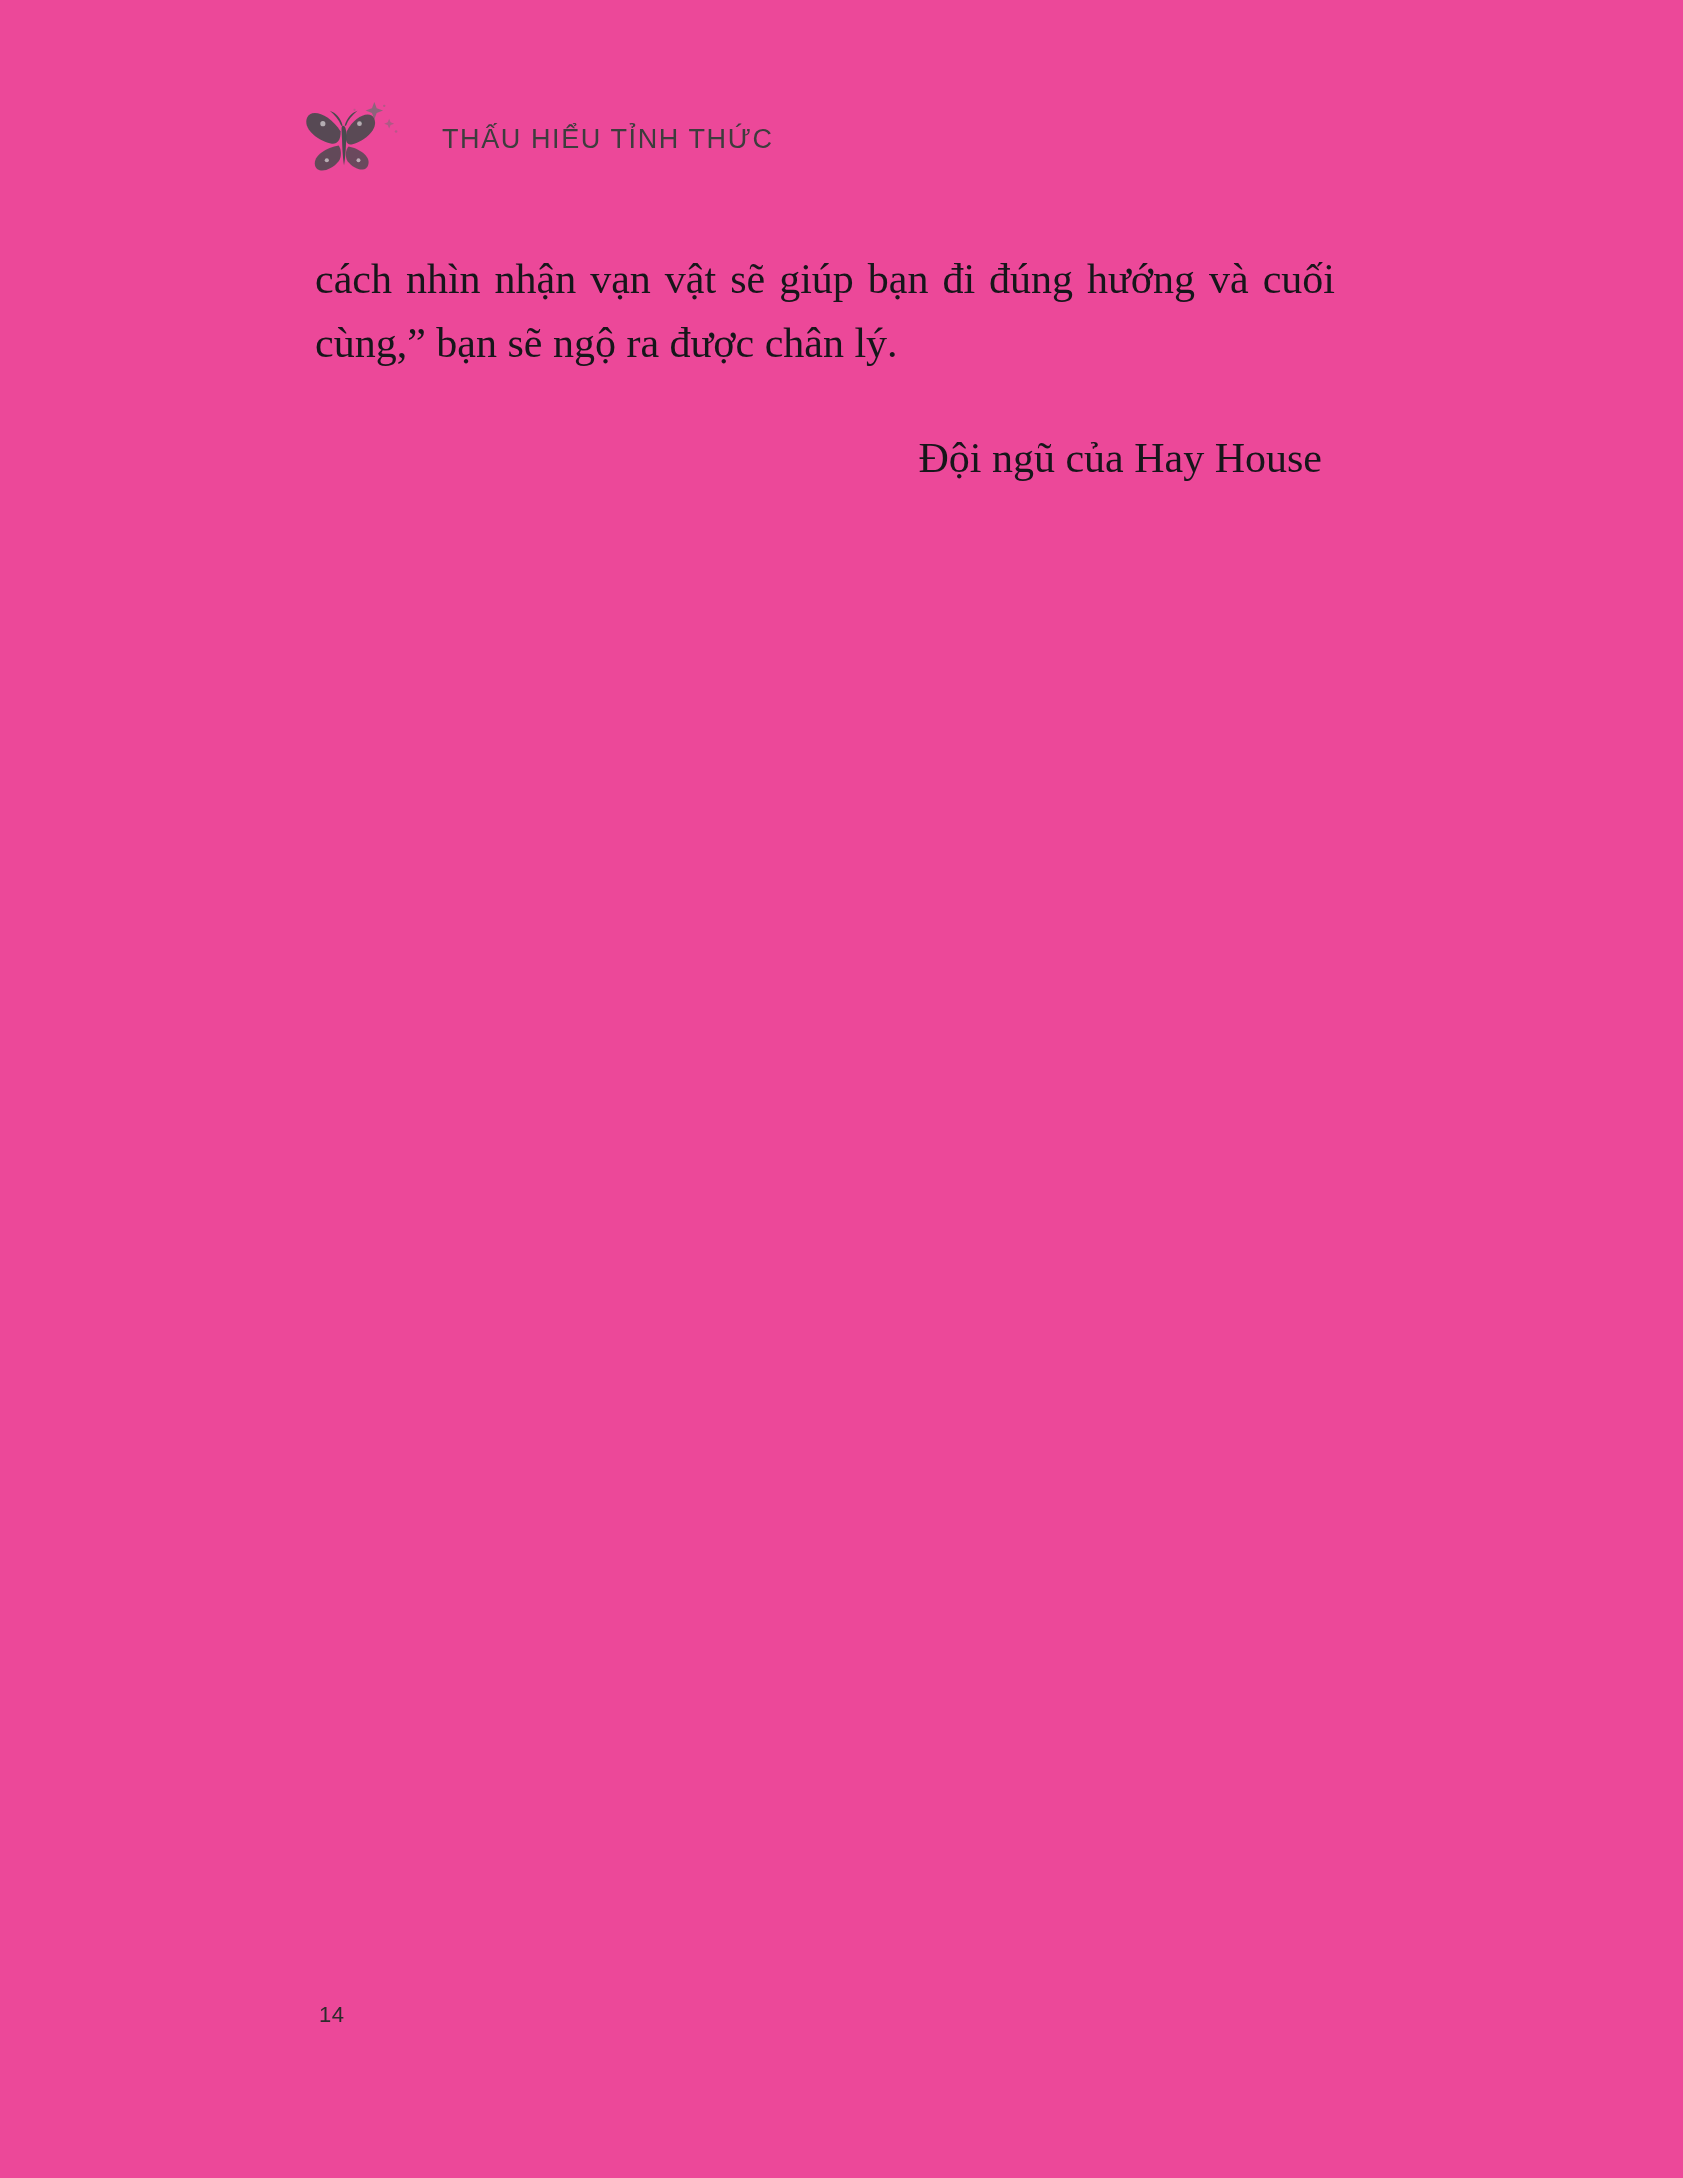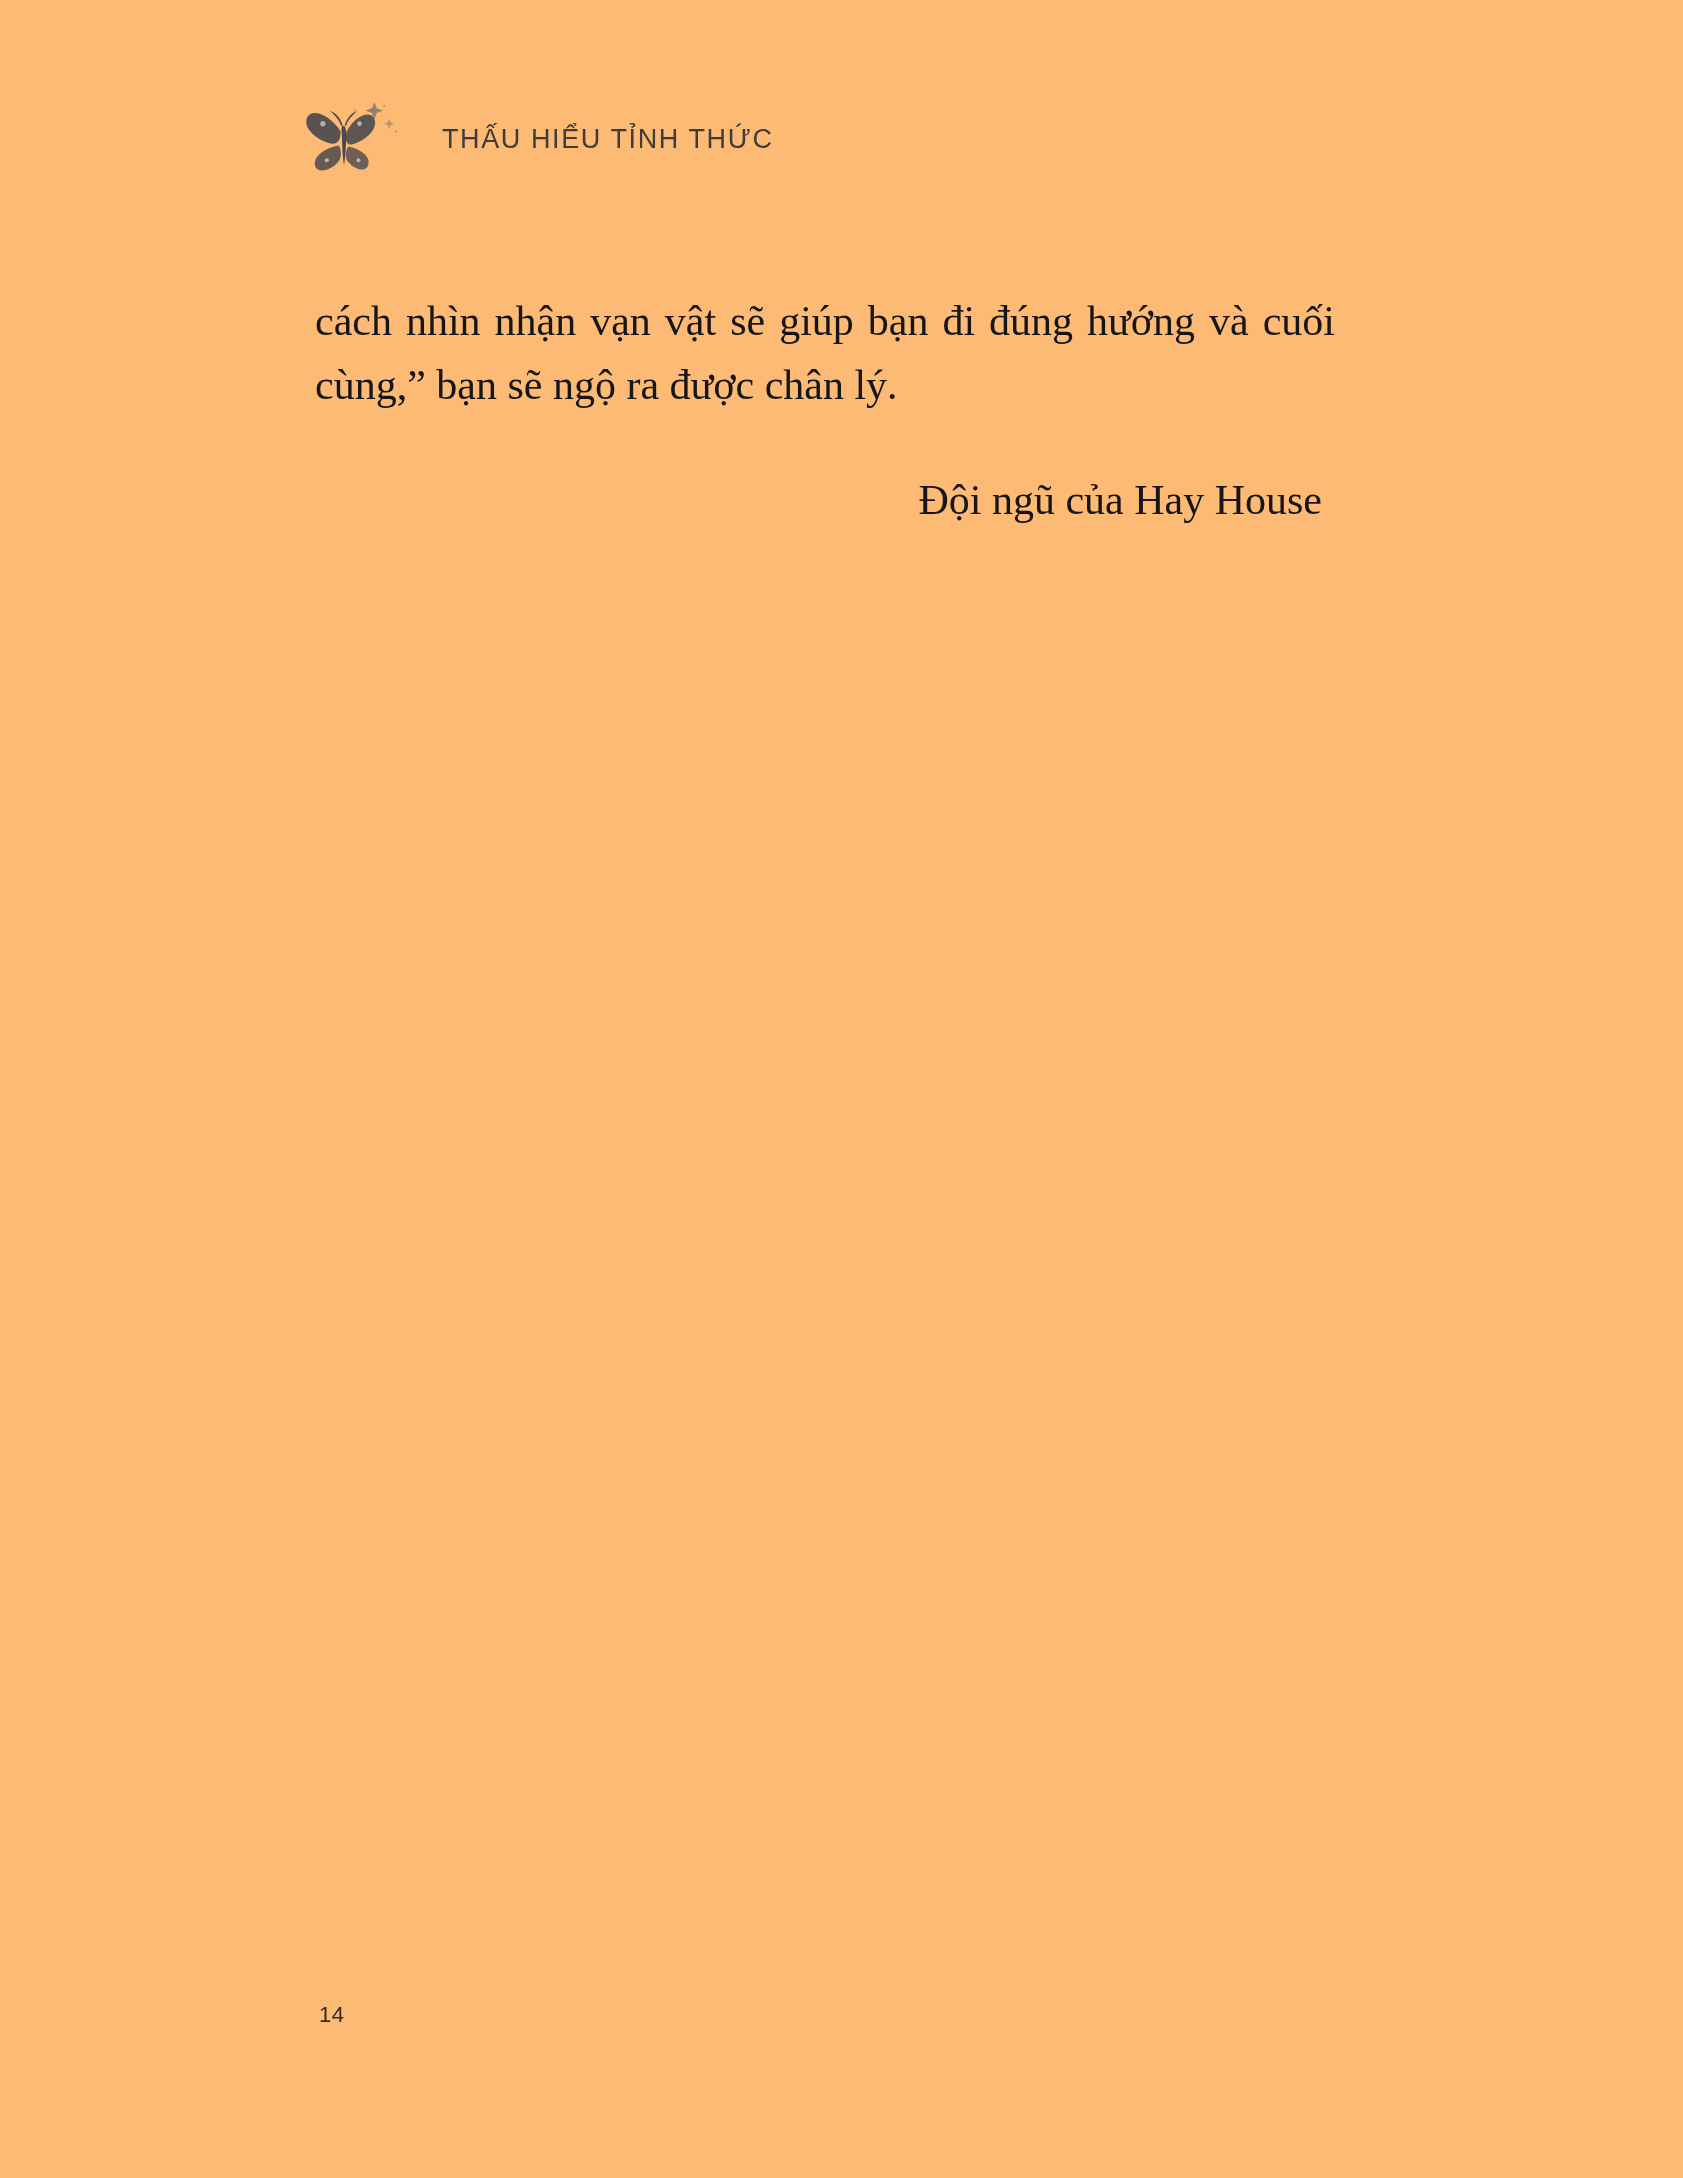--- a/index.html
+++ b/index.html
@@ -12,21 +12,21 @@
     height: 2178px;
     position: relative;
     font-family: "Liberation Serif", serif;
     color: #1a1a1a;
     overflow: hidden;
   }
 
   .page {
     position: absolute;
     inset: 0;
-    background: #fdba74;
+    background: #ec4899;
   }
 
   
   .running-head {
     position: absolute;
     top: 95px;
     left: 297px;
     right: 297px;
     height: 89px;
     display: flex;
@@ -74,21 +74,20 @@
     hyphens: none;
   }
   .para.continued {
     text-indent: 0;
   }
   .para.indented {
     text-indent: 67px;
   }
   .para.last-line-natural {
     text-align-last: left;
-    margin-top: 42px;
   }
 
   .signature {
     font-size: 42px;
     line-height: 1.52;
     margin: 51px 7px 0 0;
     text-align: right;
     padding-right: 6px;
     color: #16161a;
   }

